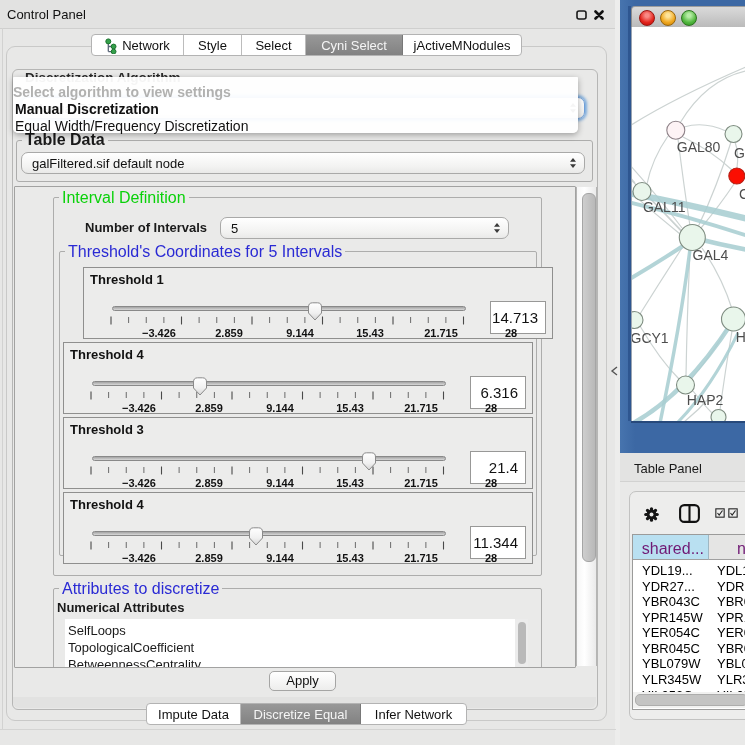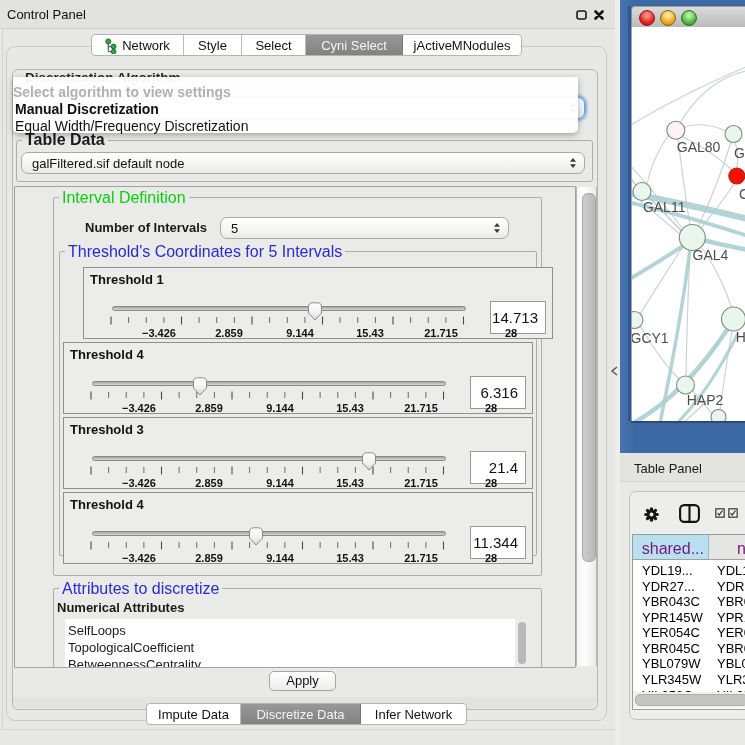--- a/index.html
+++ b/index.html
@@ -237,21 +237,21 @@
 
 <div class="abs" style="left:576px;top:187px;width:19px;height:479px;background:linear-gradient(90deg,#f6f6f6,#ffffff 40%,#eaeaea);border-left:1px solid #b5b5b4;border-right:1px solid #b5b5b4;"></div>
 <div class="abs" style="left:582px;top:193px;width:12px;height:367px;background:linear-gradient(90deg,#cecece,#b8b8b8);border:1px solid #a5a5a5;border-radius:6px;"></div>
 
 <div class="abs" style="left:13px;top:697px;width:583px;height:11px;background:#e2e2e1;border-radius:0 0 6px 6px;"></div>
 <div class="abs" id="applybtn">Apply</div>
 
 
 <div class="seg" style="left:146px;top:703px;justify-content:flex-end;">
   <div class="s" style="width:94px;">Impute Data</div>
-  <div class="s sel" style="width:120px;">Discretize Data</div>
+  <div class="s sel" style="width:120px;">Discretize Equal</div>
   <div class="s" style="width:105px;">Infer Network</div>
 </div>
 
 
 <div class="abs" id="bluezone"></div>
 <div class="abs" style="left:628px;top:6px;width:3px;height:415px;background:#2e5690;"></div>
 <div class="abs" id="netwin-tb">
   <div class="light" style="left:7px;background:radial-gradient(circle at 50% 32%,#f98a85 15%,#e3241c 60%,#b50b06);border:0.5px solid #9a1612;"></div>
   <div class="light" style="left:27.5px;background:radial-gradient(circle at 50% 32%,#fde39a 15%,#f0a71e 60%,#c07d0a);border:0.5px solid #99660c;"></div>
   <div class="light" style="left:48.5px;background:radial-gradient(circle at 50% 32%,#b5eba4 15%,#51b73e 60%,#2e8c20);border:0.5px solid #2d7420;"></div>

